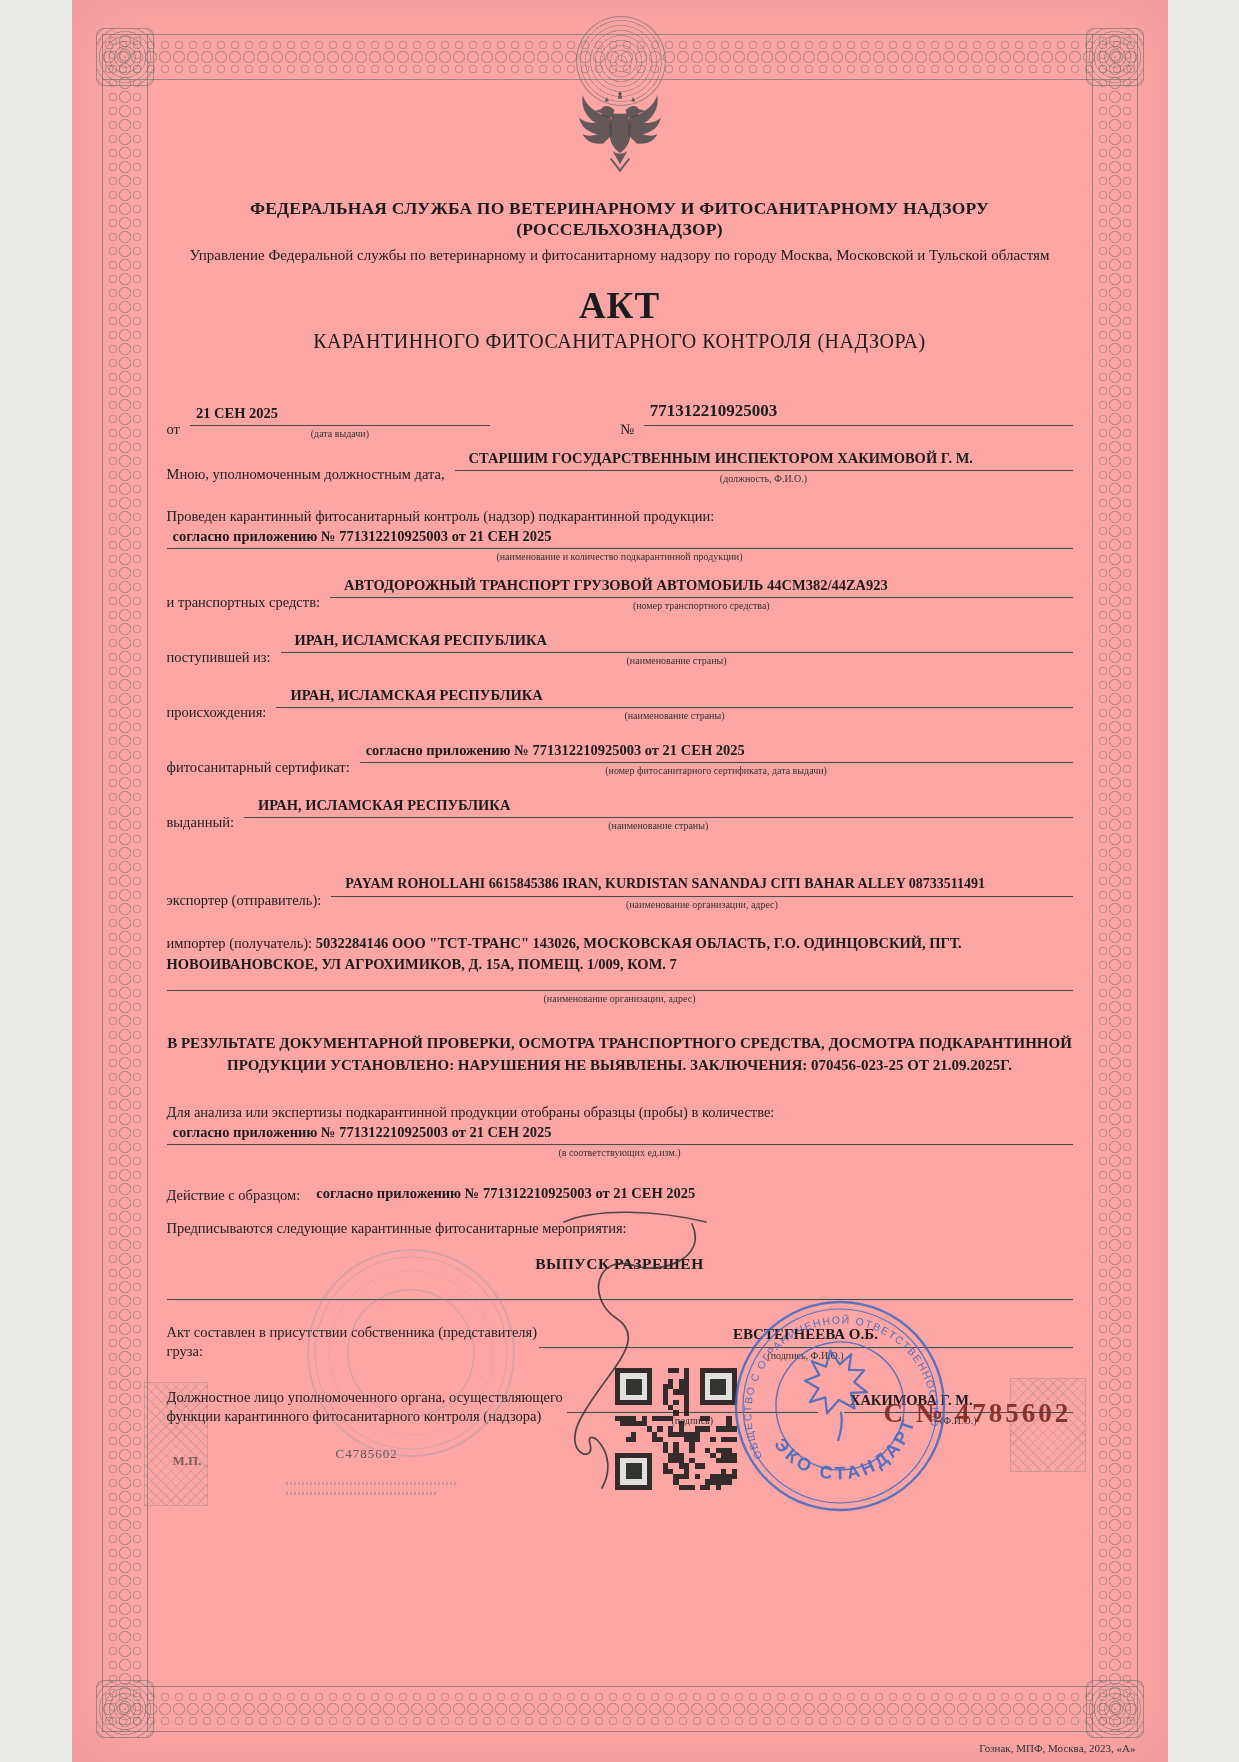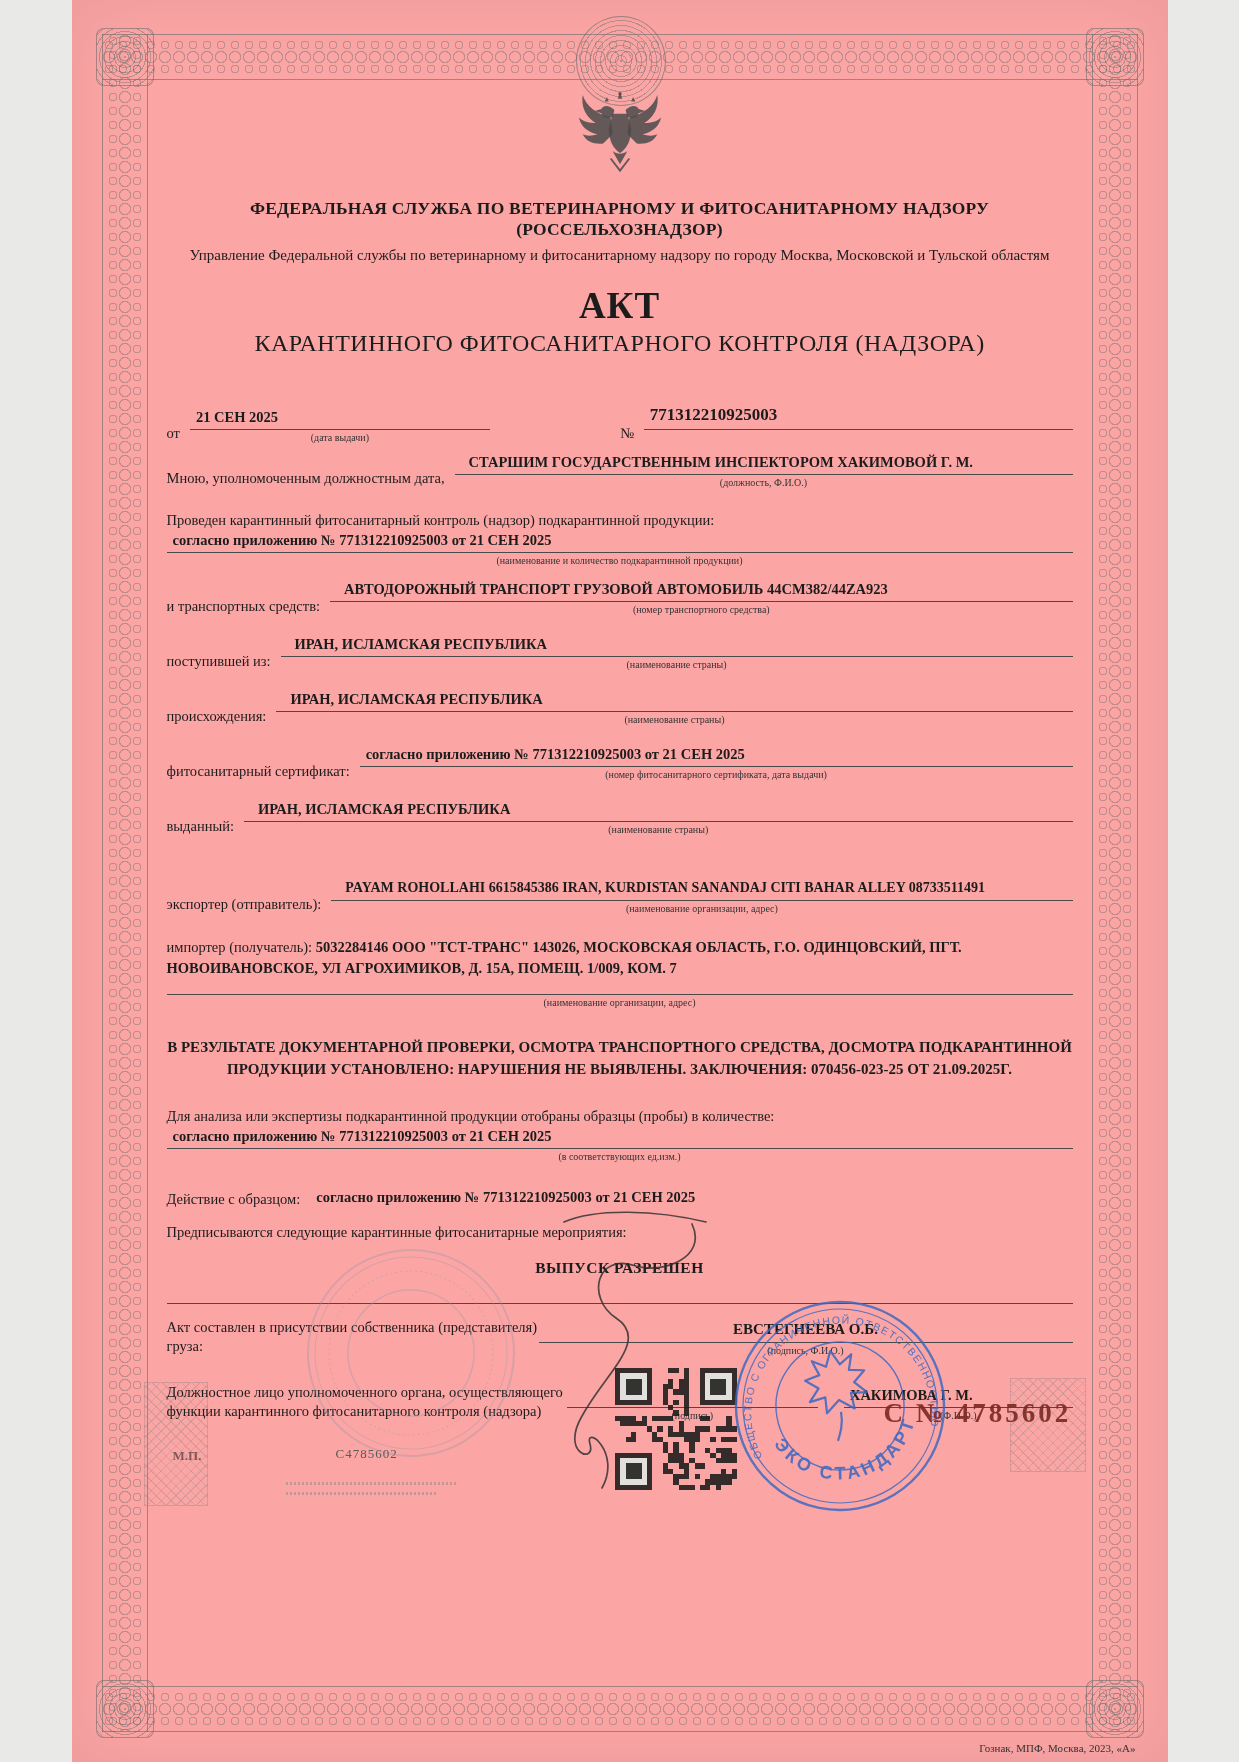--- a/index.html
+++ b/index.html
@@ -45,37 +45,37 @@
       repeating-linear-gradient(-45deg, rgba(125,125,125,.45) 0 1px, rgba(0,0,0,0) 1px 7px);}
   .motif-bl{left:72px;top:1382px;width:62px;height:122px}
   .motif-br{left:938px;top:1378px;width:74px;height:92px}
 
   
   .content{position:absolute;left:95px;right:95px;top:88px;}
   .emblem{text-align:center;margin-bottom:6px;}
   .agency{font-weight:bold;font-size:17.5px;text-align:center;letter-spacing:.2px;}
   .department{font-weight:normal;font-size:15px;text-align:center;margin:6px auto 0;max-width:980px;line-height:1.28;}
   .title-main{font-weight:bold;font-size:37px;text-align:center;margin-top:22px;letter-spacing:1px;line-height:1.05;}
-  .title-sub{font-size:24px;text-align:center;margin-top:4px;letter-spacing:.5px;}
+  .title-sub{font-size:20px;text-align:center;margin-top:4px;letter-spacing:.5px;}
 
   .row{display:flex;align-items:flex-end;margin-top:18px;}
   .lbl{white-space:nowrap;padding-right:10px;font-size:14.5px;line-height:1.35;}
   .lbl-block{font-size:14.5px;line-height:1.35;margin-top:18px;}
   .fillcol{flex:1;min-width:0;}
   .fill{border-bottom:1px solid #4a4a4a;font-weight:bold;font-size:14.5px;line-height:1.45;padding:0 6px 1px;}
   .fill.center{text-align:left;}
   .fill.left{text-align:left;padding-left:14px;}
   .fill.noline{border-bottom:none;}
   .cap{font-size:10px;color:#333;text-align:center;margin-top:2px;line-height:1.2;}
   .para{font-size:14.5px;line-height:1.5;border-bottom:1px solid #4a4a4a;margin-top:22px;padding-bottom:14px;}
   .para b{font-weight:bold;}
   .result{font-weight:bold;font-size:15px;text-align:center;line-height:1.45;margin:28px auto 0;max-width:1010px;}
   .release{font-weight:bold;font-size:15.5px;text-align:center;margin-top:16px;letter-spacing:.5px;}
   .hrule{border-bottom:1.2px solid #4a4a4a;margin-top:26px;}
-  .sigrow{display:flex;align-items:flex-end;margin-top:14px;}
+  .sigrow{display:flex;align-items:flex-end;margin-top:23px;}
   .siglbl{width:372px;flex:none;font-size:14.5px;line-height:1.35;}
   .sig-name{font-weight:bold;font-size:15px;}
   .two-cols{flex:1;display:flex;gap:26px;align-items:flex-end;}
   .seal-mark{font-size:13px;font-weight:bold;opacity:.55;margin-top:26px;margin-left:6px;}
 
   
   .qr{position:absolute;left:543px;top:1368px;width:122px;height:122px;}
   .stamp{position:absolute;left:660px;top:1298px;width:216px;height:216px;transform:rotate(-10deg);opacity:.92;}
   .faint-stamp{position:absolute;left:228px;top:1242px;width:222px;height:222px;opacity:.33;transform:rotate(14deg);}
   .signature{position:absolute;left:428px;top:1202px;width:244px;height:312px;opacity:.82;}

